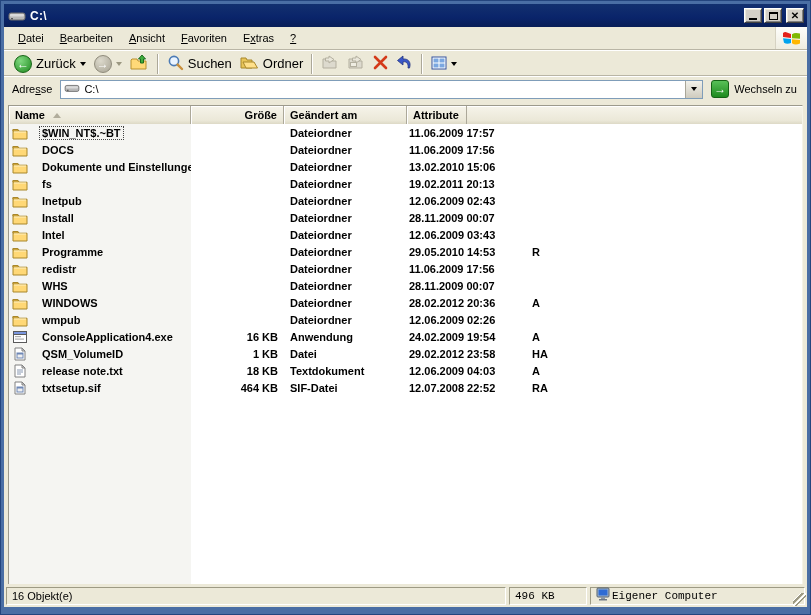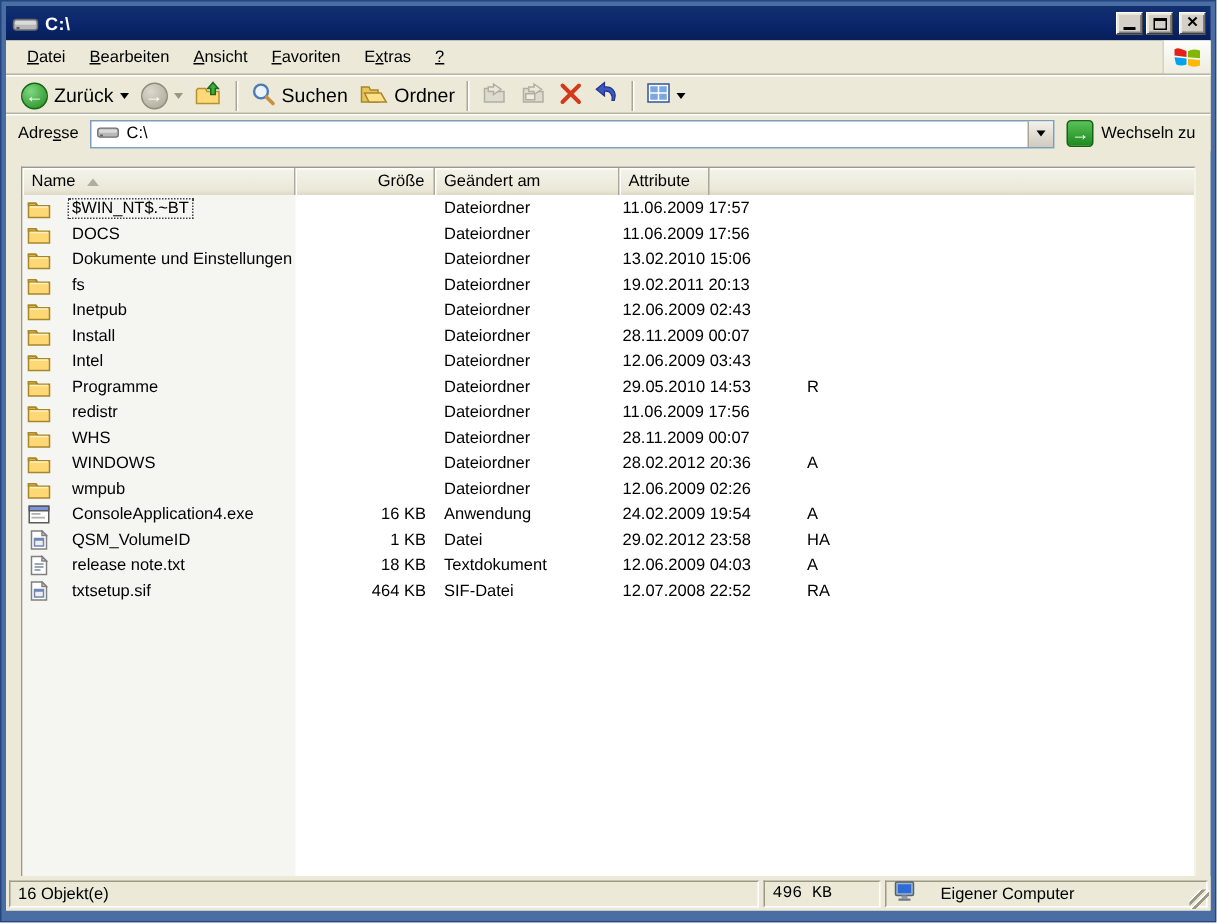--- a/index.html
+++ b/index.html
@@ -81,23 +81,24 @@
     border-left:1px solid #A9A698; display:flex; align-items:center; justify-content:center;
   }
   .go-btn { display:flex; align-items:center; gap:5px; padding:1px 6px 1px 4px; margin-left:4px; cursor:default; }
   .go-icon {
     width:18px; height:18px; border-radius:3px;
     background:linear-gradient(180deg,#58C058,#1E8A1E); border:1px solid #146314;
     color:#fff; font-weight:bold; display:flex; align-items:center; justify-content:center; font-size:12px;
   }
   
   .listview {
-    flex:1; margin:10px; position:relative; overflow:hidden;
+    flex:1; margin:4px; position:relative; overflow:hidden;
     border:1px solid; border-color:#9C9A8C #F5F3E7 #F5F3E7 #9C9A8C;
     background:#fff;
+    font-weight:bold;
   }
   .sorted-shade { position:absolute; left:0; top:18px; bottom:0; width:182px; background:#F5F5F2; }
   .lv-header { position:relative; display:flex; height:18px; background:#EBE8D8; }
   .hcell {
     position:relative; display:flex; align-items:center; padding:0 6px;
     background:linear-gradient(180deg,#F6F4EA 0%, #EBE8D8 80%, #DDD9C6 100%);
     border-right:1px solid #ACA899; box-shadow:inset 1px 1px 0 #FFFFFF; cursor:default;
   }
   .hcell.right { justify-content:flex-end; }
   .hcell .sort-arrow {
@@ -118,21 +119,21 @@
   .ficon { width:16px; height:14px; display:inline-flex; flex:none; }
   .ficon svg { width:16px; height:14px; }
   
   .statusbar { height:23px; display:flex; align-items:center; gap:3px; padding:2px 2px 2px 2px; background:#ECE9D8; }
   .sb-panel {
     height:18px; display:flex; align-items:center; padding:0 5px;
     border:1px solid; border-color:#9D9A84 #FFFFFF #FFFFFF #9D9A84;
   }
   .sb-objects { width:500px; }
   .sb-size { width:78px;font-family:Liberation Mono, monospace; }
-  .sb-zone { flex:1; gap:17px; }
+  .sb-zone { flex:1; gap:2px;font-family:Liberation Mono, monospace; }
   .grip { position:absolute; right:5px; bottom:9px; width:13px; height:13px;
     background:
       linear-gradient(135deg, transparent 0 5px, #fff 5px 6px, #9D9A84 6px 8px,
         transparent 8px 9px, #fff 9px 10px, #9D9A84 10px 12px, transparent 12px);
   }
 </style>
 </head>
 <body>
 
 <div id="window">

